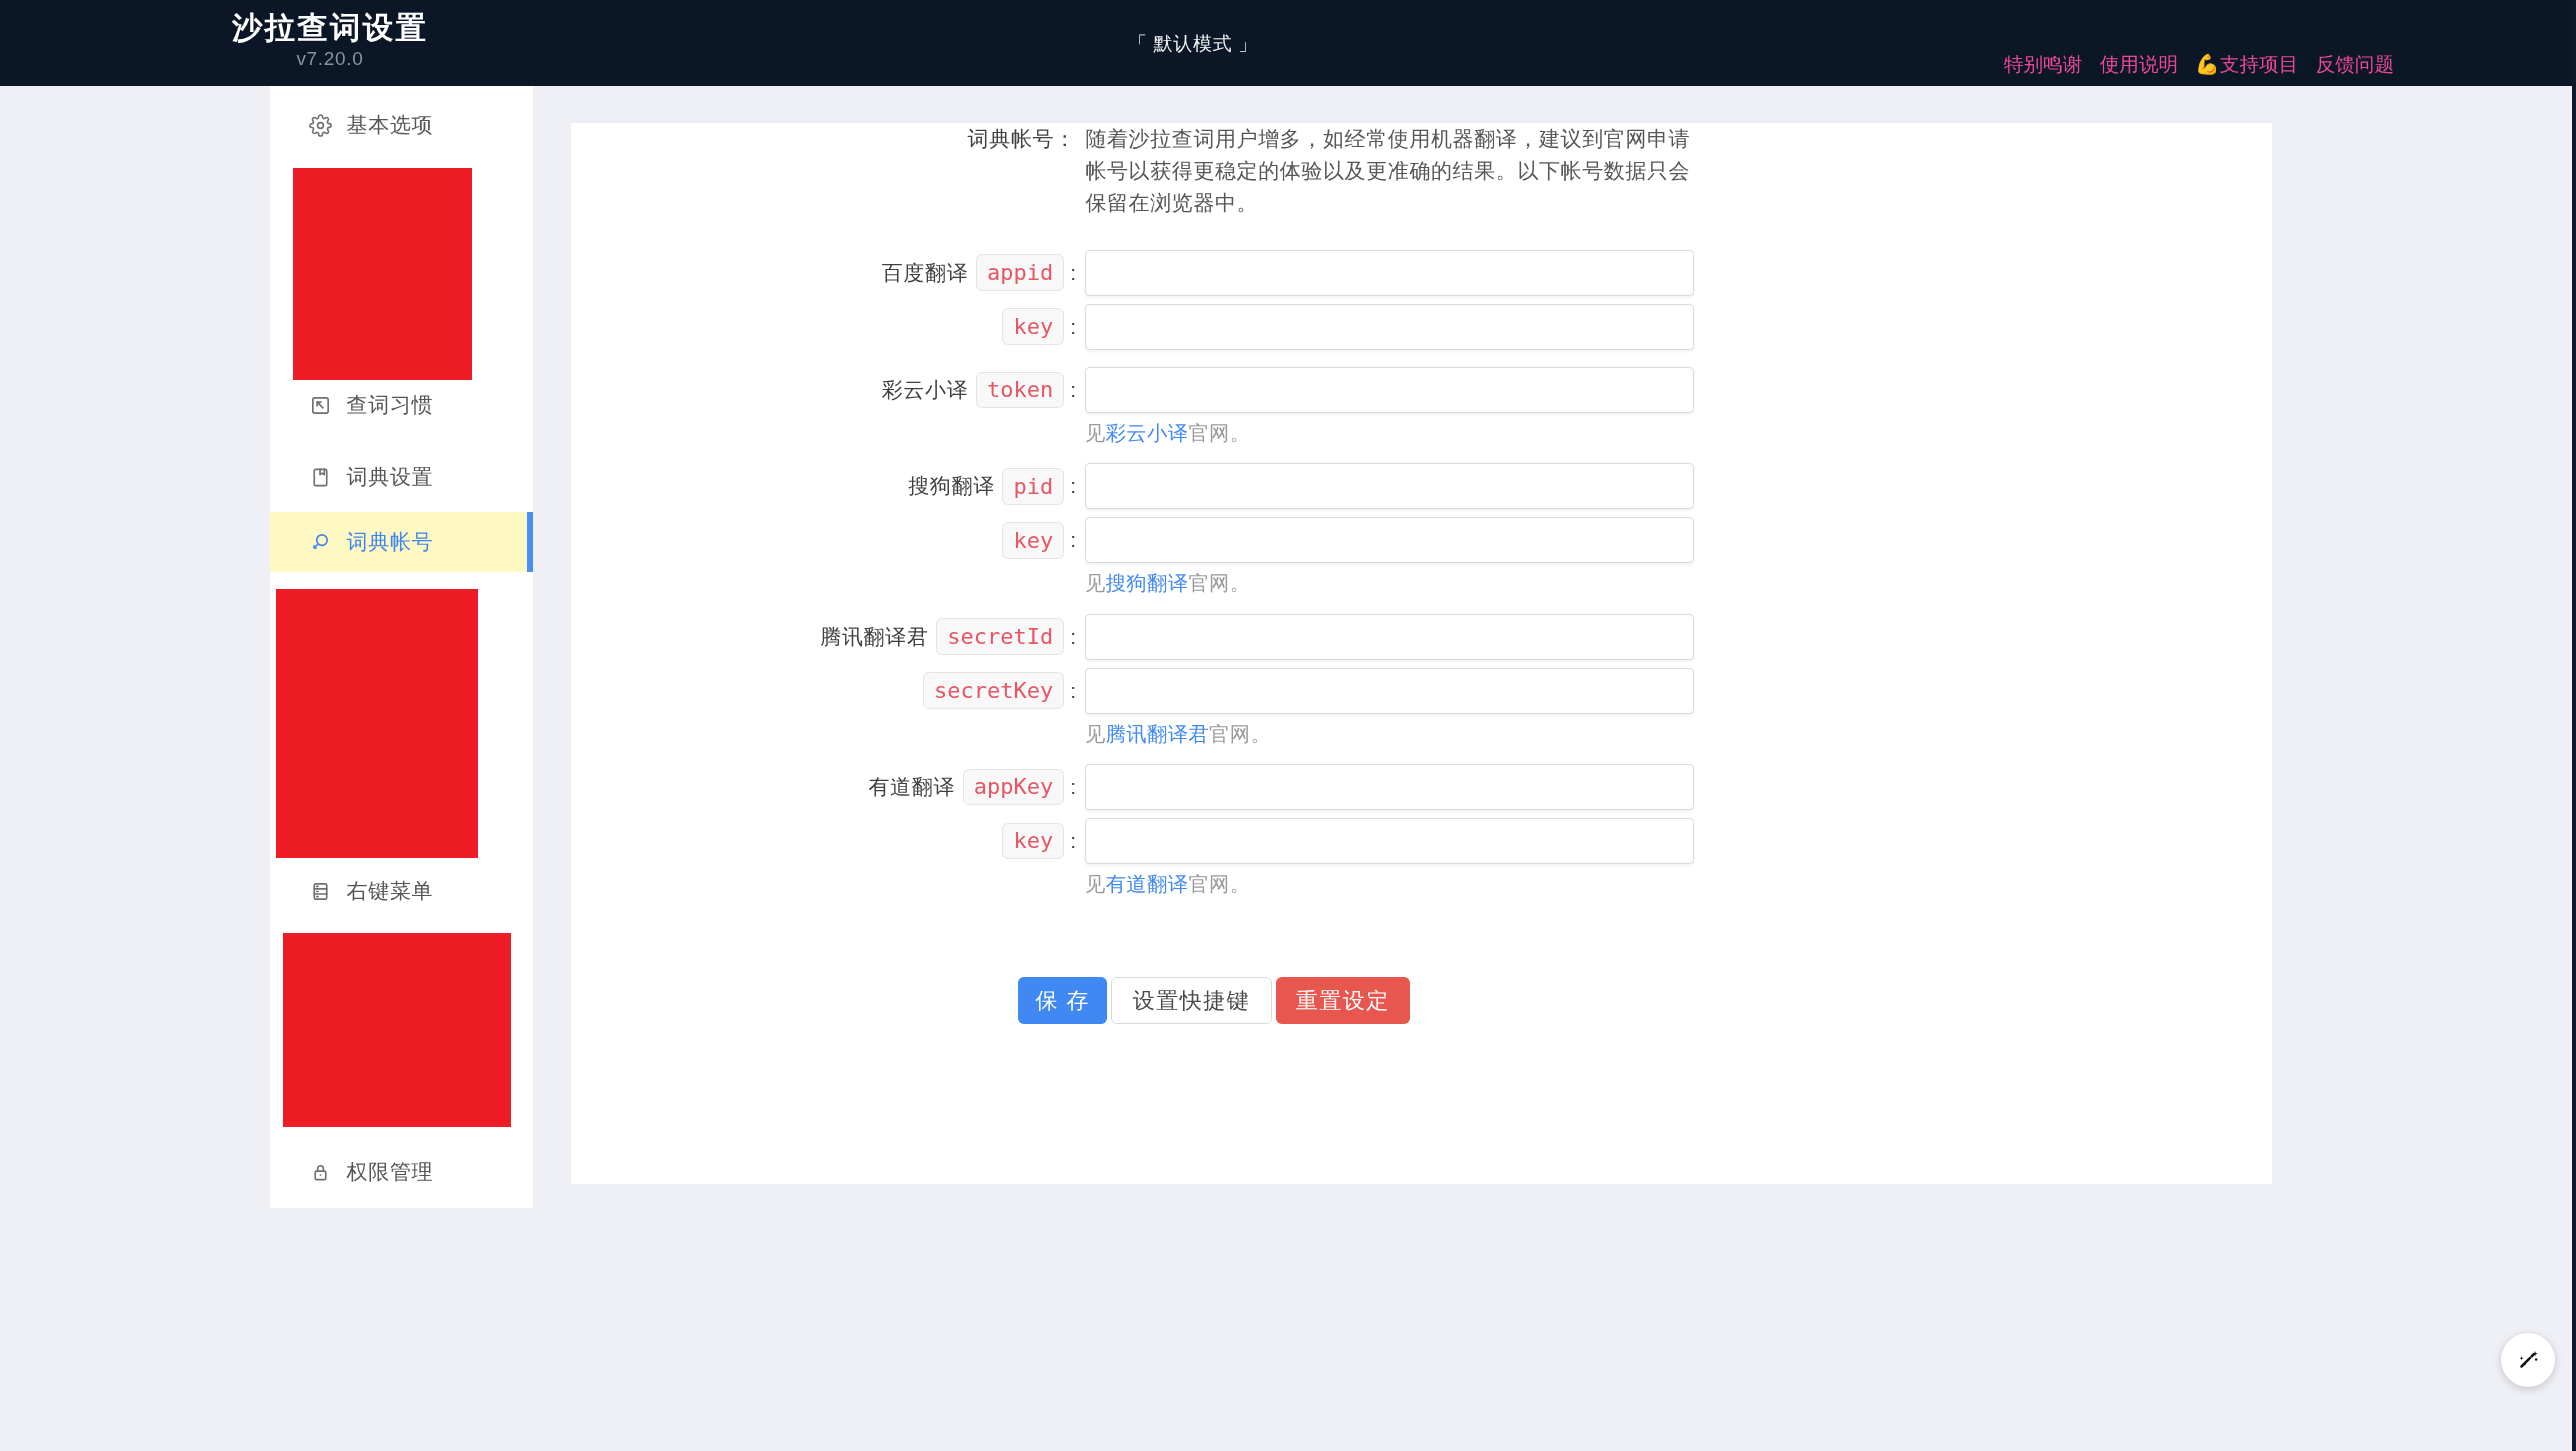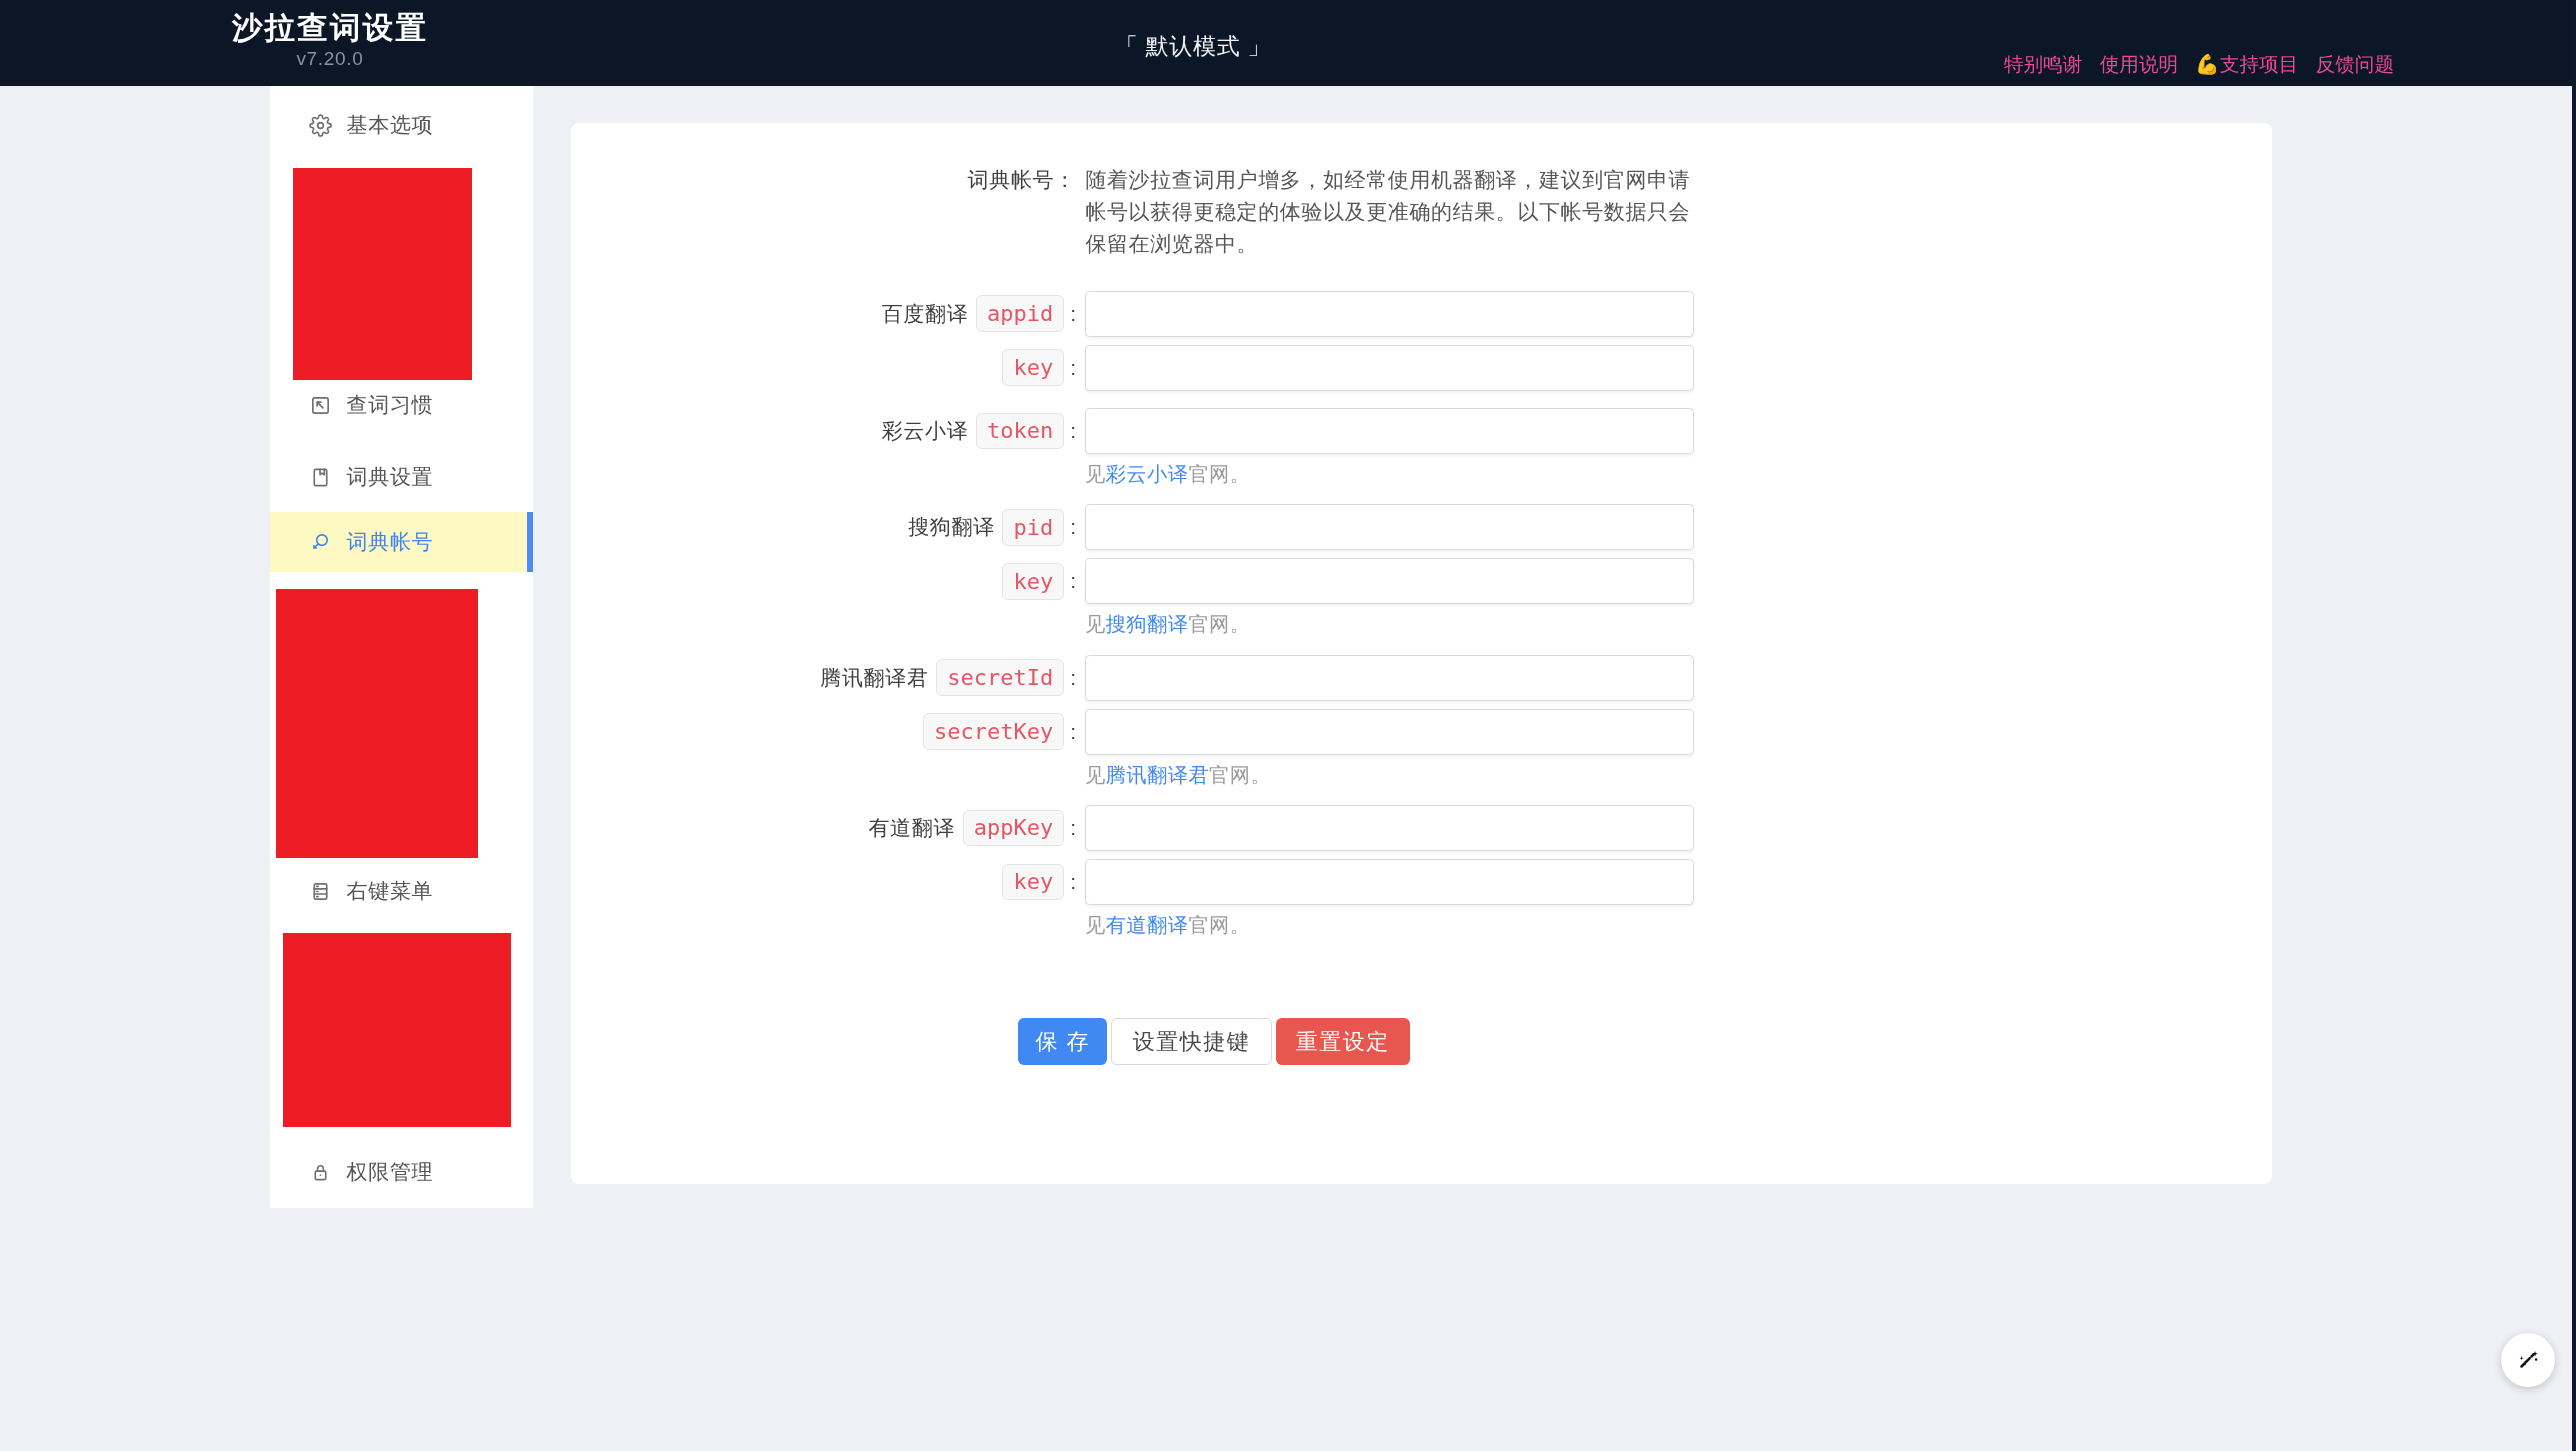--- a/index.html
+++ b/index.html
@@ -7,36 +7,36 @@
     width:2576px;height:1452px;position:relative;overflow:hidden;
     background:#eef0f5;
     font-family:"Liberation Sans",sans-serif;
     -webkit-font-smoothing:antialiased;
   }
   
   .hdr{position:absolute;left:0;top:0;width:2576px;height:86px;background:#0b1726;padding-left:37px;}
   .hdr-title-wrap{position:absolute;left:330px;top:8.7px;transform:translateX(-50%);text-align:center;color:#fff;white-space:nowrap;}
   .hdr-title{font-size:30.5px;font-weight:700;letter-spacing:2.2px;line-height:36px;}
   .hdr-version{font-size:19px;color:#8a93a3;margin-top:2.9px;letter-spacing:0.7px;}
-  .hdr-mode{position:absolute;left:1193px;top:30.5px;transform:translateX(-50%);color:#f2f4f6;font-size:23px;white-space:nowrap;letter-spacing:0.7px;}
+  .hdr-mode{position:absolute;left:1193px;top:30.5px;transform:translateX(-50%);color:#f2f4f6;font-size:19px;white-space:nowrap;letter-spacing:0.7px;}
   .hdr-links{position:absolute;right:219px;top:51px;display:flex;gap:17.4px;font-size:19.6px;color:#e6e9ed;white-space:nowrap;}
   .hdr-links a{color:#ec4899;text-decoration:none;cursor:pointer;}
   
   .edge{position:absolute;right:0;top:0;width:4.4px;height:1452px;background:#0d1a2b;}
   
   .sidebar{position:absolute;left:270px;top:86px;width:263px;height:1122px;background:#fff;}
   .side-item{position:absolute;left:0;width:100%;height:60px;display:flex;align-items:center;
     padding-left:39px;box-sizing:border-box;color:#565656;font-size:21px;cursor:pointer;letter-spacing:0.7px;font-family:Liberation Mono, monospace;}
   .side-item .sicon{width:23px;height:23px;margin-right:14.5px;color:#6f6f6f;flex:none;}
   .side-item.selected{background:#fef9c3;color:#3f85f0;}
   .side-item.selected .sicon{color:#3f85f0;}
   .side-item.selected::after{content:"";position:absolute;right:0;top:0;bottom:0;width:5.8px;background:#4a8df5;}
   .promo{position:absolute;background:#ee1c25;cursor:pointer;}
   
-  .card{position:absolute;left:571px;top:123px;width:1701px;height:1061px;background:#fff;box-sizing:border-box;padding-top:41px;border-radius:8px;}
+  .card{position:absolute;left:571px;top:123px;width:1701px;height:1061px;background:#fff;box-sizing:border-box;}
   .desc-row{display:flex;margin-bottom:30.5px;}
   .flabel-col{width:505px;flex:none;text-align:right;font-size:21px;color:#3f3f3f;line-height:32px;letter-spacing:0.7px;}
   .desc-text{margin-left:9.4px;width:611px;font-size:21px;line-height:32px;color:#565656;letter-spacing:0.6px;}
   .frow{display:flex;align-items:center;margin-top:8px;}
   .frow.first{margin-top:0;}
   .flabel{width:505px;flex:none;display:flex;justify-content:flex-end;align-items:center;}
   .fprov{font-size:21px;color:#3f3f3f;letter-spacing:0.7px;margin-right:7.3px;white-space:nowrap;}
   .ftag{font-family:"DejaVu Sans Mono",monospace;font-size:22px;color:#e75664;background:#f8f8f8;
     border:0.7px solid #e4e4e4;border-radius:5.8px;padding:3.6px 10.2px;line-height:1.25;}
   .fcolon{font-size:21px;color:#3f3f3f;margin-left:5.8px;}

